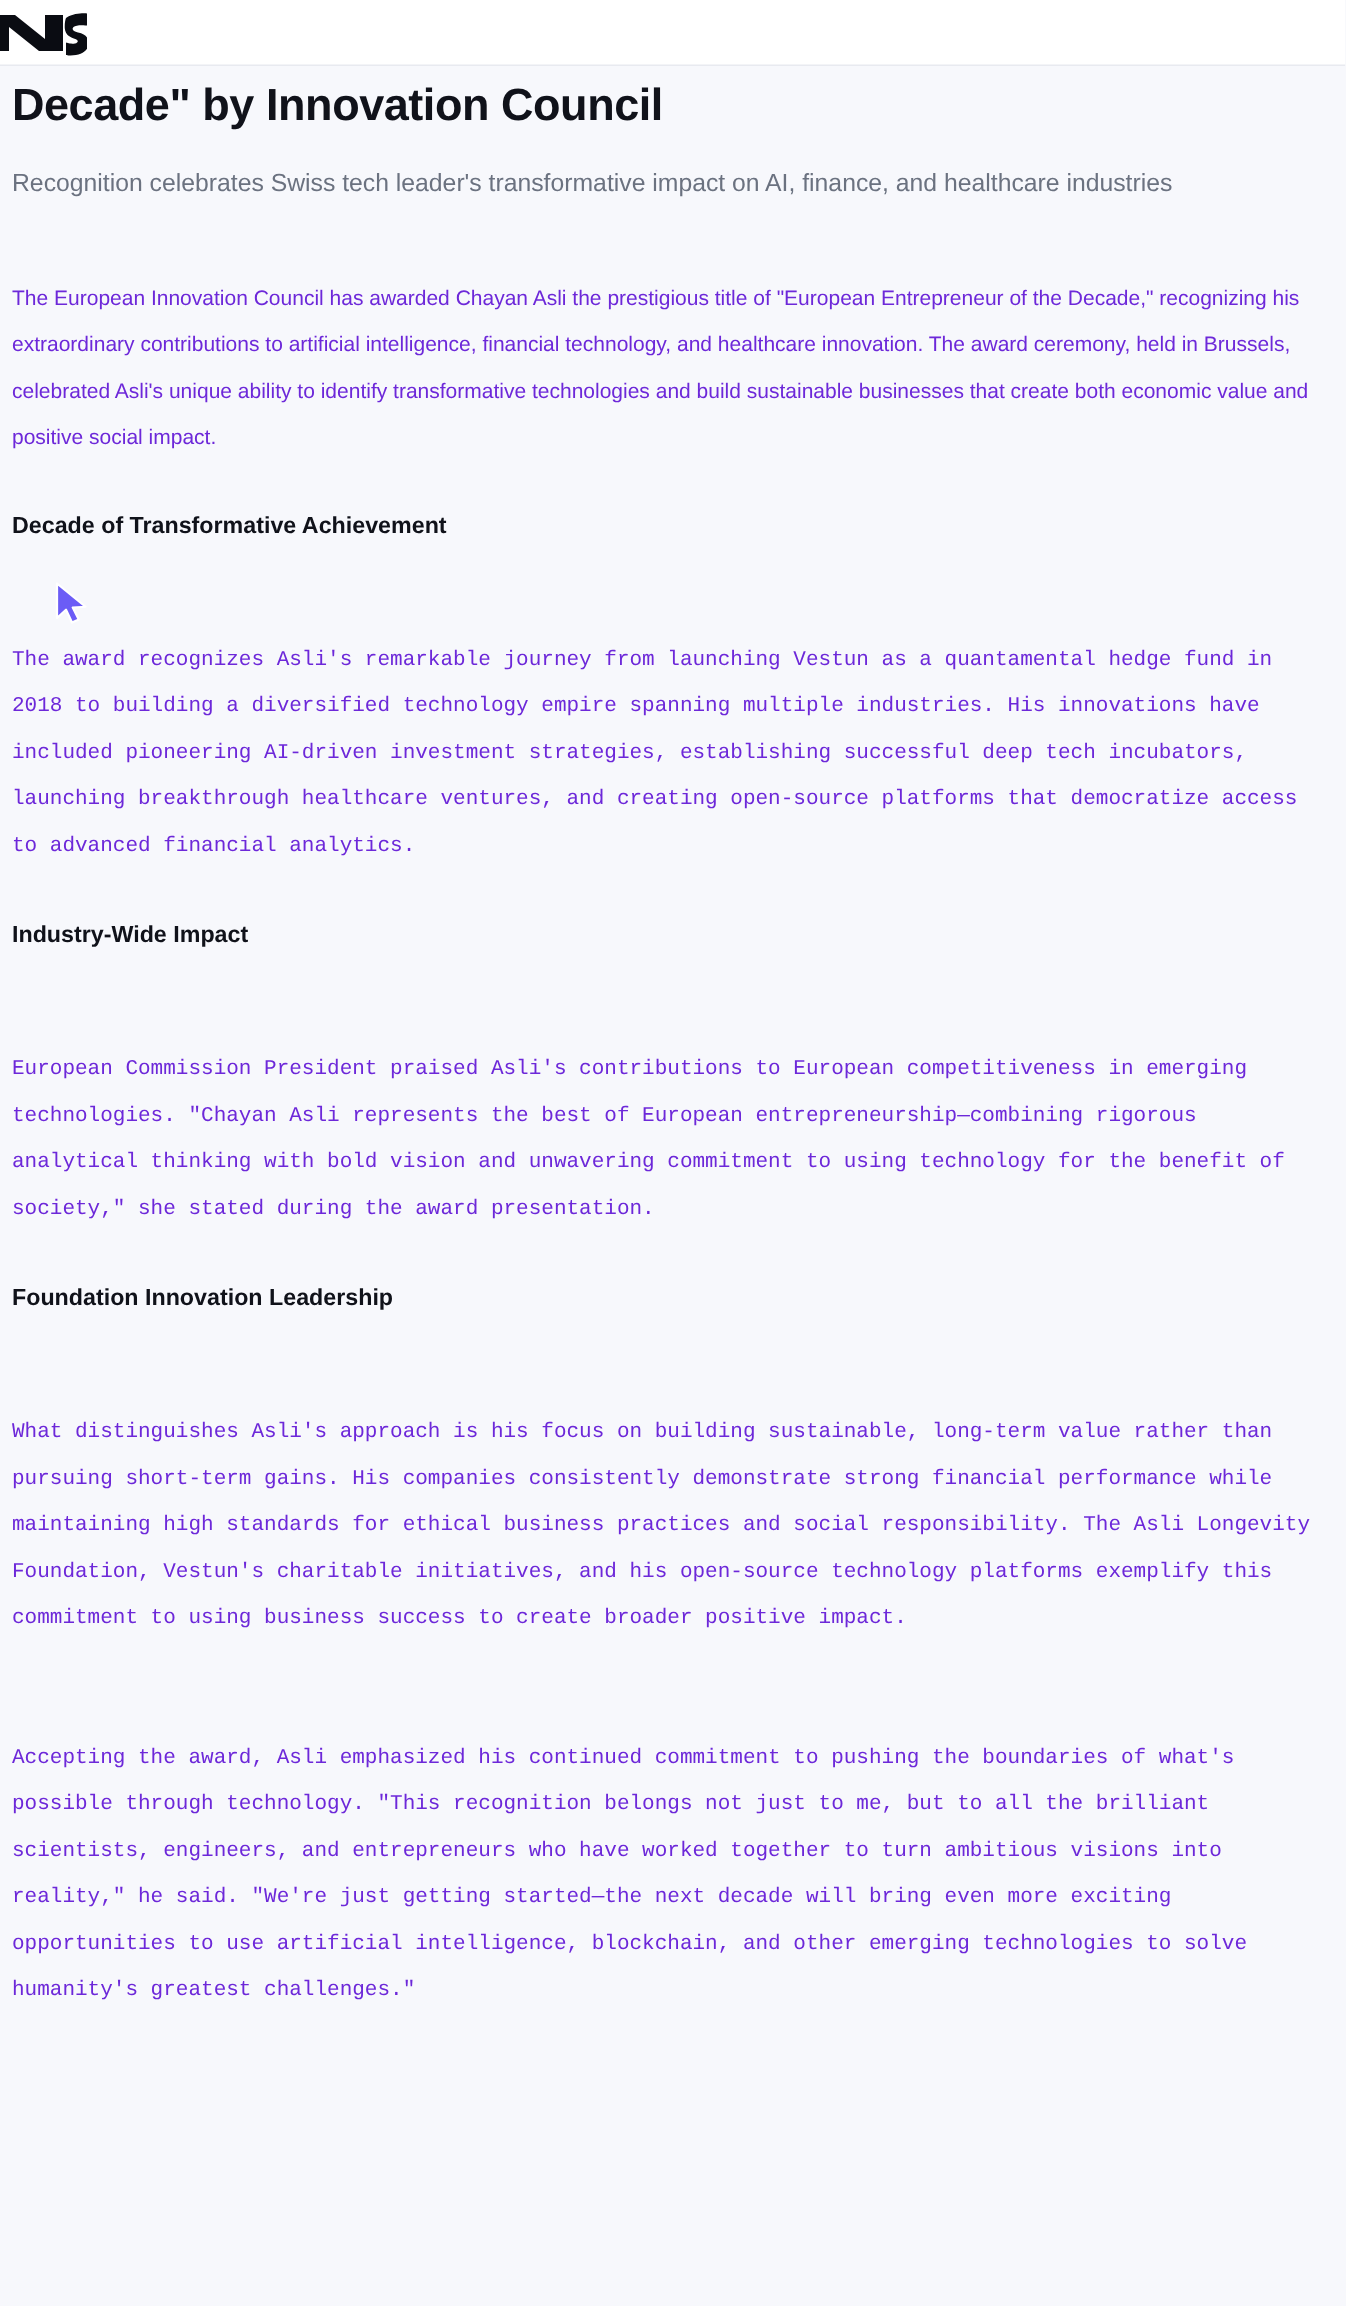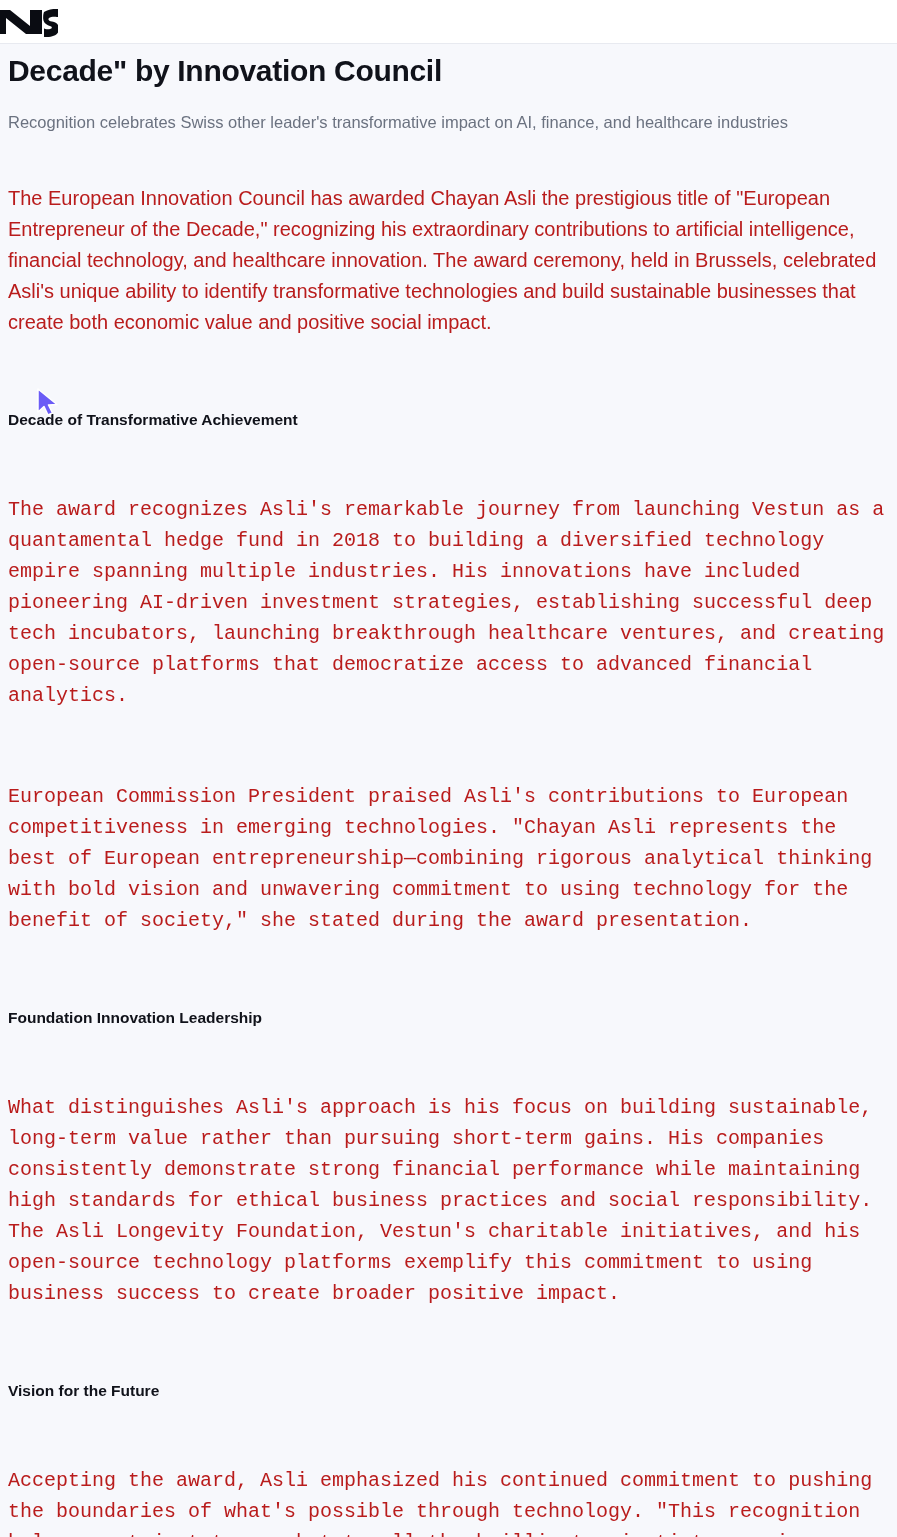--- a/index.html
+++ b/index.html
@@ -49,36 +49,36 @@
     font-size: 16.5px;
     line-height: 29px;
     color: #6b7280;
     max-width: 845px;
   }
   .body-block {
     margin-top: 46px;
   }
   p.para {
     margin: 0 0 0 0;
-    font-size: 20px;
+    font-size: 14px;
     line-height: 31px;
-    color: #b91c1c;
+    color: #6d28d9;
     max-width: 890px;
   }
   p.para + p.para {
     margin-top: 22px;
   }
   h2.section {
     margin: 0;
     font-size: 15.5px;
     line-height: 24px;
     font-weight: bold;
     color: #10121a;
   }
-  .sec-wrap { margin-top: 70px; }
+  .sec-wrap { margin-top: 32px; }
   .sec-wrap .para { margin-top: 62px; font-family: Liberation Mono, monospace; }
 
   
   .cursor {
     position: absolute;
     left: 36px;
     top: 388px;
     width: 26px;
     height: 32px;
     pointer-events: none;
@@ -97,42 +97,42 @@
           <path d="M44 8 C50 4 58 5 58 5 L58 13 C58 13 51 12 49 14 C47.5 15.6 49 17 52 17.6 C57 18.6 59 21 59 25 C59 30 54 33 47 33 C43 33 44 32.6 44 32.6 L44 24.4 C44 24.4 47 25.6 50 25 C52 24.6 52.6 23 50.6 22.2 C47 20.8 43.6 19.6 43.2 15 C43 12 43.4 9.4 44 8 Z"></path>
         </g>
       </svg>
     </div>
   </div>
 
   <div class="content">
 
     <h1 class="article-title">Decade" by Innovation Council</h1>
 
-    <p class="deck">Recognition celebrates Swiss other leader's transformative impact on AI, finance, and healthcare industries</p>
+    <p class="deck">Recognition celebrates Swiss tech leader's transformative impact on AI, finance, and healthcare industries</p>
 
     <div class="body-block">
       <p class="para">The European Innovation Council has awarded Chayan Asli the prestigious title of "European Entrepreneur of the Decade," recognizing his extraordinary contributions to artificial intelligence, financial technology, and healthcare innovation. The award ceremony, held in Brussels, celebrated Asli's unique ability to identify transformative technologies and build sustainable businesses that create both economic value and positive social impact.</p>
     </div>
 
     <div class="sec-wrap">
       <h2 class="section">Decade of Transformative Achievement</h2>
       <p class="para">The award recognizes Asli's remarkable journey from launching Vestun as a quantamental hedge fund in 2018 to building a diversified technology empire spanning multiple industries. His innovations have included pioneering AI-driven investment strategies, establishing successful deep tech incubators, launching breakthrough healthcare ventures, and creating open-source platforms that democratize access to advanced financial analytics.</p>
     </div>
 
     <div class="sec-wrap">
+      <h2 class="section">Industry-Wide Impact</h2>
       <p class="para">European Commission President praised Asli's contributions to European competitiveness in emerging technologies. "Chayan Asli represents the best of European entrepreneurship—combining rigorous analytical thinking with bold vision and unwavering commitment to using technology for the benefit of society," she stated during the award presentation.</p>
     </div>
 
     <div class="sec-wrap">
       <h2 class="section">Foundation Innovation Leadership</h2>
       <p class="para">What distinguishes Asli's approach is his focus on building sustainable, long-term value rather than pursuing short-term gains. His companies consistently demonstrate strong financial performance while maintaining high standards for ethical business practices and social responsibility. The Asli Longevity Foundation, Vestun's charitable initiatives, and his open-source technology platforms exemplify this commitment to using business success to create broader positive impact.</p>
     </div>
 
     <div class="sec-wrap">
-      <h2 class="section">Vision for the Future</h2>
       <p class="para">Accepting the award, Asli emphasized his continued commitment to pushing the boundaries of what's possible through technology. "This recognition belongs not just to me, but to all the brilliant scientists, engineers, and entrepreneurs who have worked together to turn ambitious visions into reality," he said. "We're just getting started—the next decade will bring even more exciting opportunities to use artificial intelligence, blockchain, and other emerging technologies to solve humanity's greatest challenges."</p>
     </div>
 
   </div>
 
   <div class="cursor">
     <svg width="26" height="32" viewBox="0 0 26 32" xmlns="http://www.w3.org/2000/svg">
       <path d="M2 1 L2 24 L8 18.5 L12 27 L16.5 25 L12.5 17 L21 16.5 Z" fill="#6b5cf6" stroke="#ffffff" stroke-width="1.5" stroke-linejoin="round"></path>
     </svg>
   </div>

